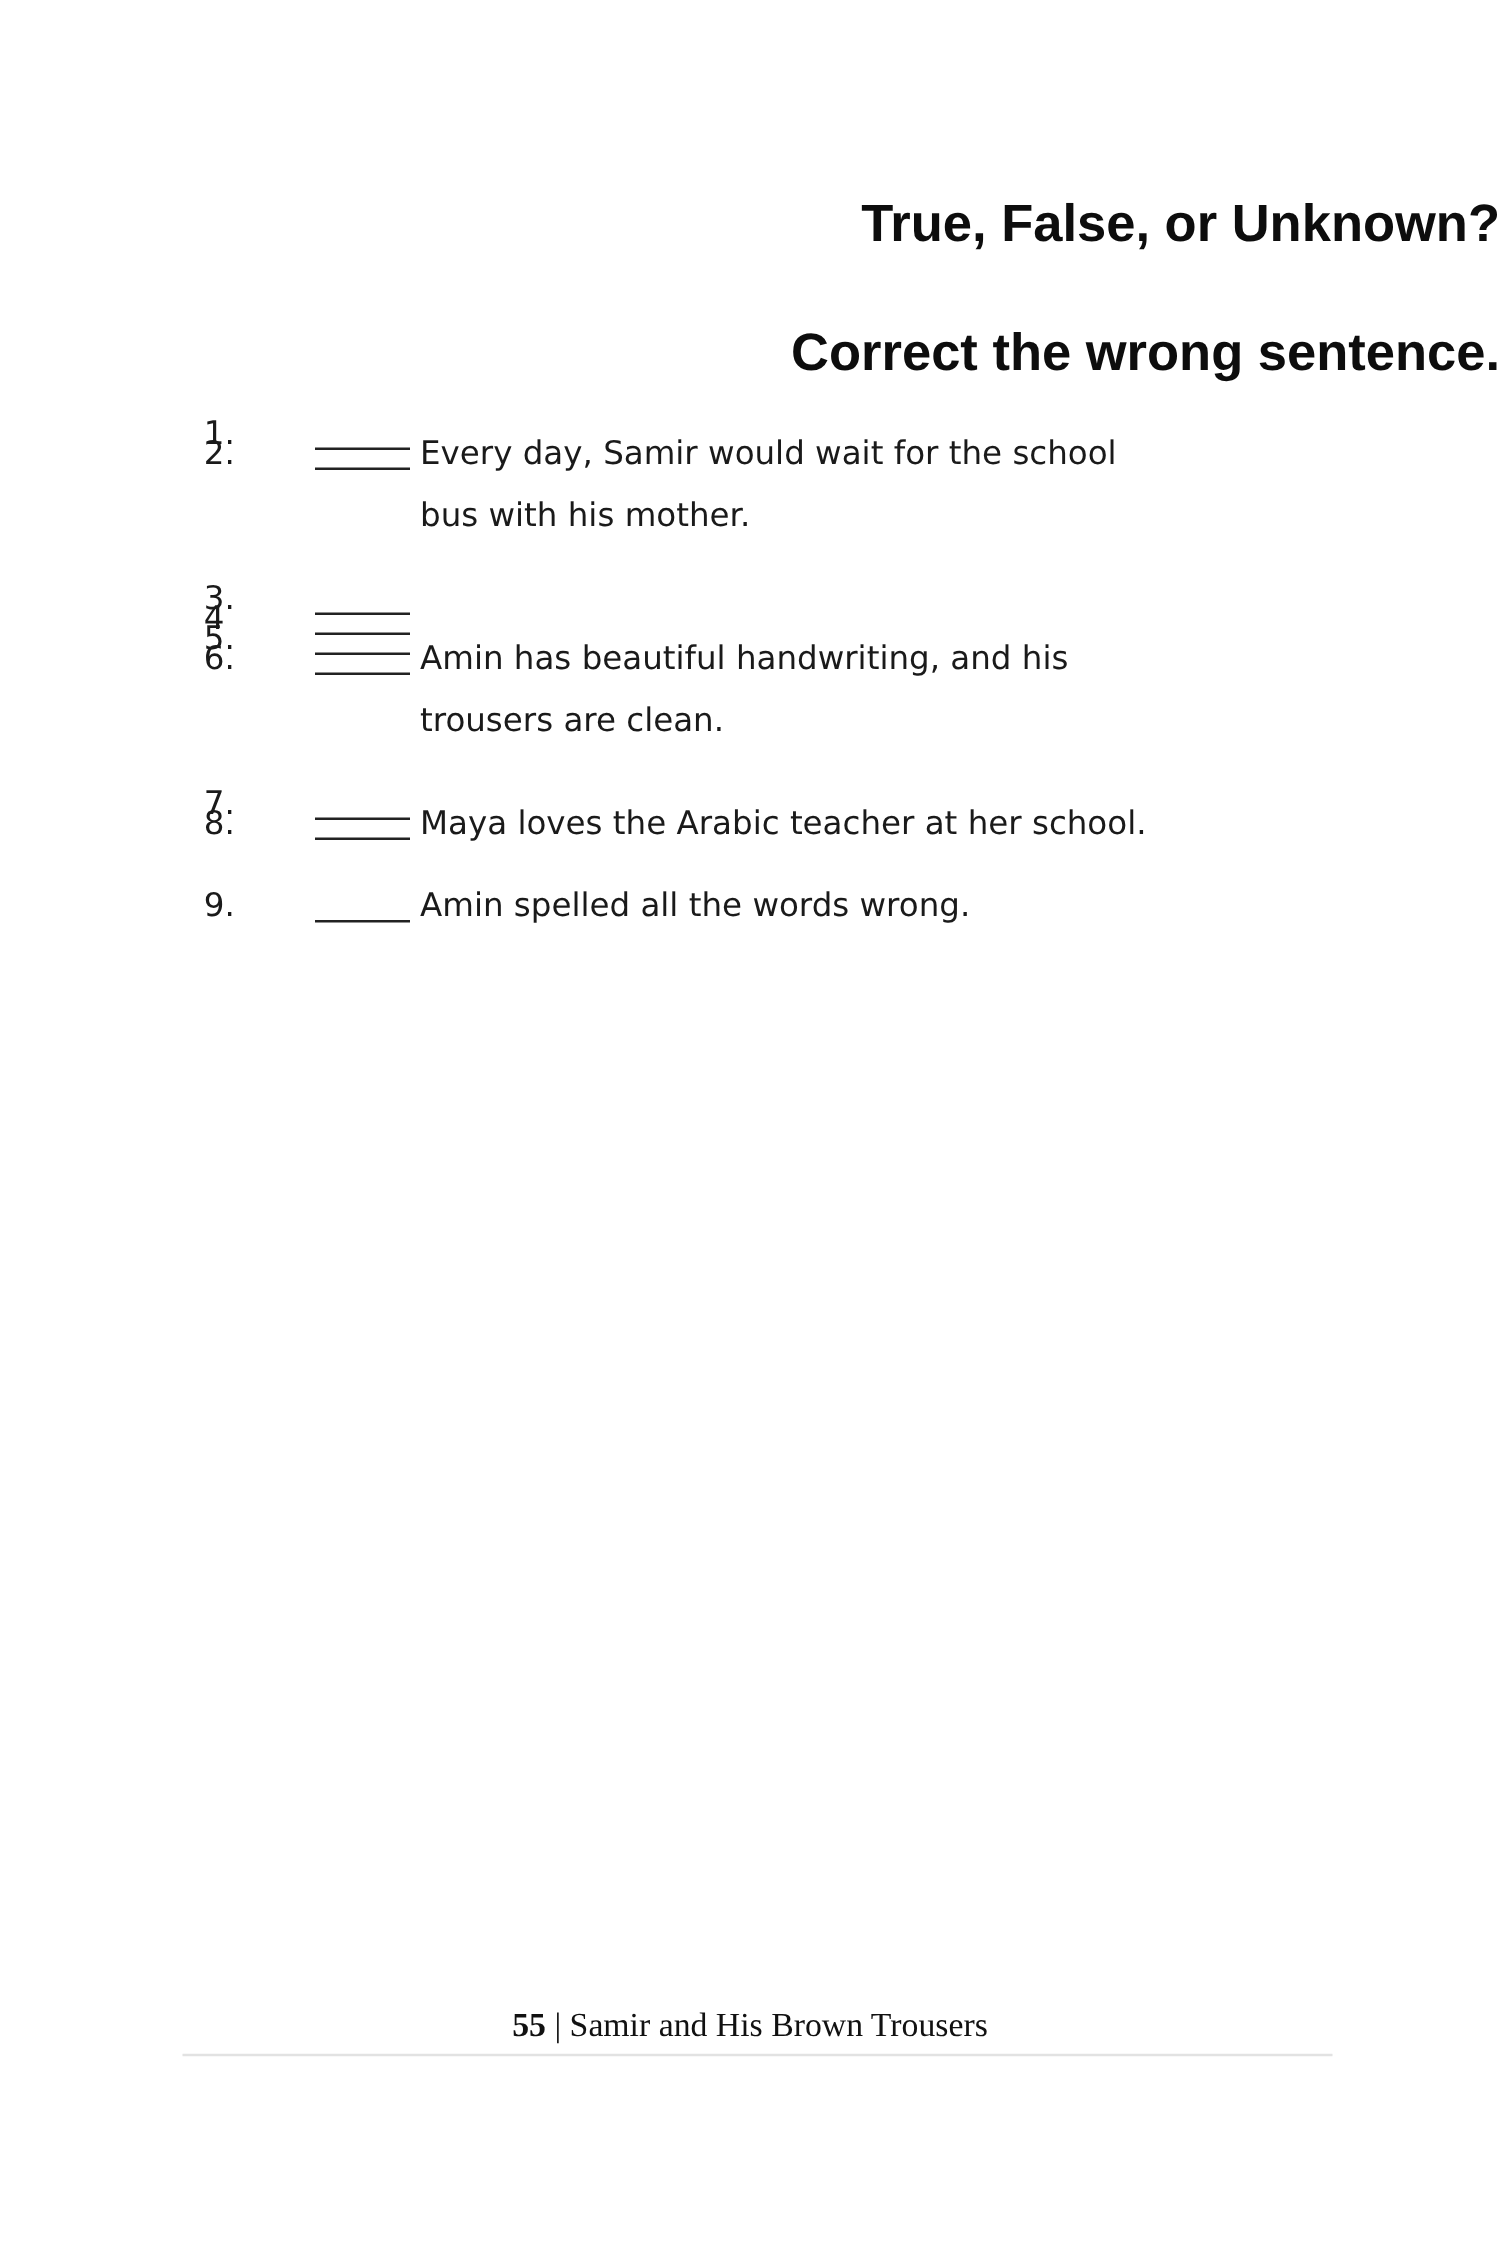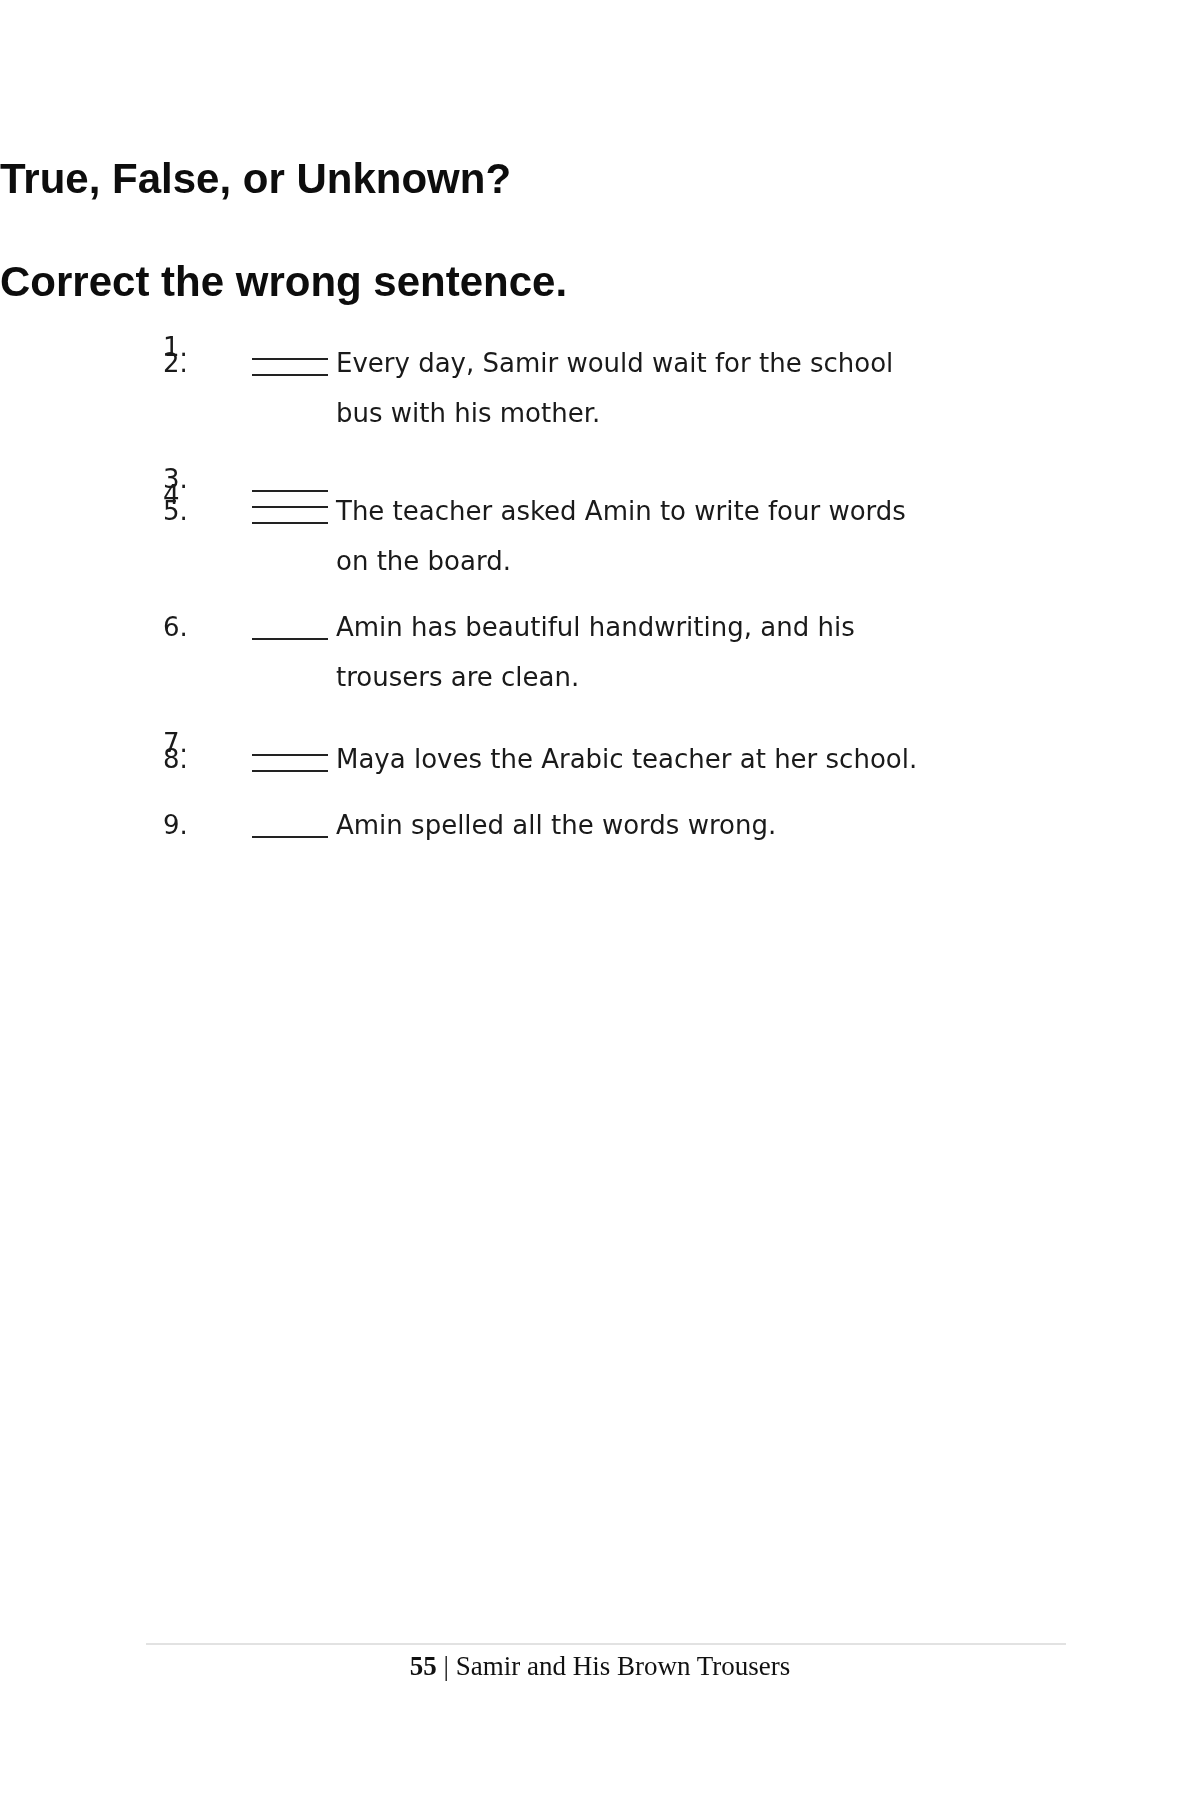--- a/index.html
+++ b/index.html
@@ -1,26 +1,26 @@
 <!DOCTYPE html>
 <html><head>
 <meta charset="utf-8">
 <style>
   html, body { margin:0; padding:0; background:#ffffff; }
   body { width:1200px; height:1800px; position:relative; overflow:hidden; color:#111; }
-  .title { position:absolute; left:0; width:1200px; text-align:left; font-family:"Liberation Sans", sans-serif; font-weight:bold; font-size:42px; letter-spacing:0px; color:#0d0d0d; }
+  .title { position:absolute; left:0; width:1200px; text-align:right; font-family:"Liberation Sans", sans-serif; font-weight:bold; font-size:42px; letter-spacing:0px; color:#0d0d0d; }
   .t1 { top:155px; }
   .t2 { top:226px;margin-top:32px; }
   .list { position:absolute; left:0; top:322px; width:1200px; font-family:"DejaVu Sans", sans-serif; font-size:26px; color:#1a1a1a; }
   .item { position:relative; display:flex; margin-bottom:16px; line-height:50px; }
   .num { position:absolute; left:163px; top:0; }
   .blank { position:absolute; left:252px; top:0; width:76px; height:36px; border-bottom:2px solid #222; }
   .text { margin-left:336px; width:600px; }
   .footer-line { position:absolute; left:146px; top:1643px; width:920px; height:0; border-top:2px solid #e2e2e2; }
-  .footer { position:absolute; left:0; top:1651px; width:1200px; text-align:center; font-family:"Liberation Serif", serif; font-size:27px; color:#111; }
+  .footer { position:absolute; left:0; top:1605px; width:1200px; text-align:center; font-family:"Liberation Serif", serif; font-size:27px; color:#111; }
   .footer .pg { font-weight:bold; }
 </style>
 </head>
 <body>
 
 <div class="title t1">True, False, or Unknown?</div>
 <div class="title t2">Correct the wrong sentence.</div>
 
 <div class="list">
   <div class="item">
@@ -36,21 +36,20 @@
     <span class="num">3.</span>
     <span class="blank"></span>
   </div>
   <div class="item">
     <span class="num">4</span>
     <span class="blank"></span>
   </div>
   <div class="item">
     <span class="num">5.</span>
     <span class="blank"></span>
-    <span class="text">The teacher asked Amin to write four words on the board.</span>
   </div>
   <div class="item">
     <span class="num">6.</span>
     <span class="blank"></span>
     <span class="text">Amin has beautiful handwriting, and his trousers are clean.</span>
   </div>
   <div class="item">
     <span class="num">7.</span>
     <span class="blank"></span>
   </div>

